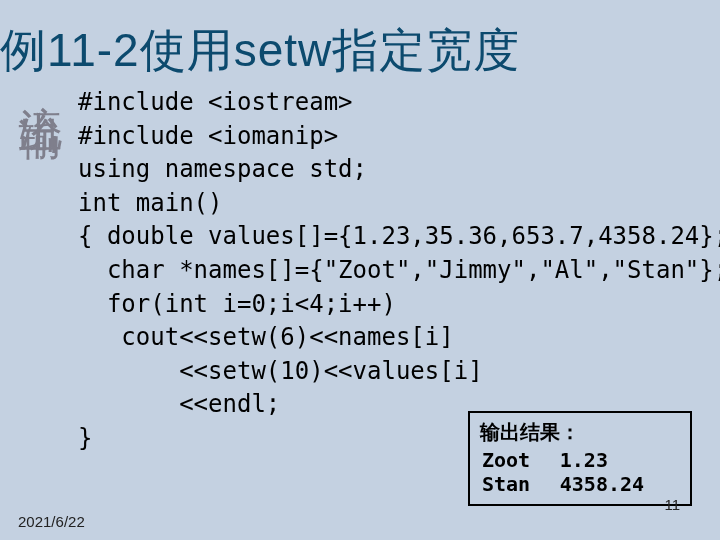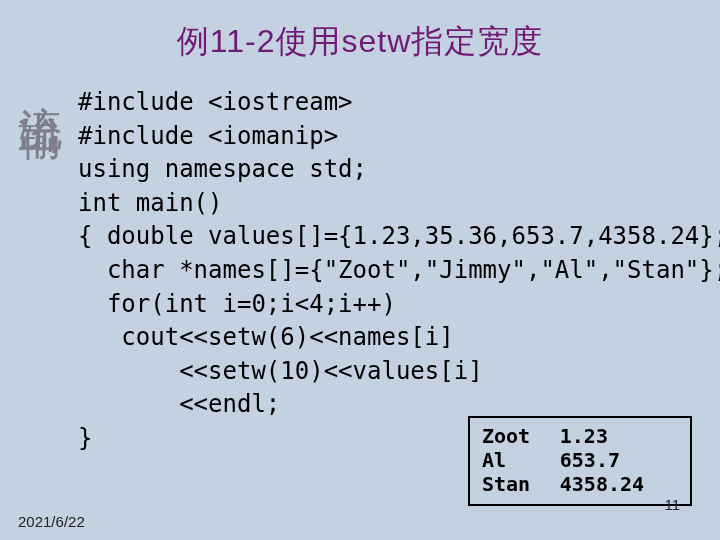--- a/index.html
+++ b/index.html
@@ -3,24 +3,24 @@
 <meta charset="utf-8">
 <style>
   * { margin: 0; padding: 0; box-sizing: border-box; }
   html, body { width: 720px; height: 540px; overflow: hidden; }
   body {
     background: #c4d1e1;
     font-family: "SimSun", "宋体", serif;
     position: relative;
   }
   .title {
-    text-align: center;
-    font-size: 32px;
+    text-align: left;
+    font-size: 46px;
     font-family: "SimHei", "Arial", sans-serif;
-    color: #701a75;
+    color: #0c4a6e;
     padding-top: 20px;
     padding-bottom: 10px;
     letter-spacing: 1px;
   }
   .vlabel {
     position: absolute;
     left: 18px;
     top: 82px;
     color: #7f7f8c;
     font-size: 44px;
@@ -86,29 +86,26 @@
 int main()
 { double values[]={1.23,35.36,653.7,4358.24};
   char *names[]={"Zoot","Jimmy","Al","Stan"};
   for(int i=0;i&lt;4;i++)
    cout&lt;&lt;setw(6)&lt;&lt;names[i]
        &lt;&lt;setw(10)&lt;&lt;values[i]
        &lt;&lt;endl;
 }</pre>
 
 <div class="outbox">
+  <div class="hdr">输出结果：</div>
   <table>
     <tbody>
         <tr>
       <td class="n">Zoot</td>
       <td class="v">1.23</td>
-    </tr>
-    <tr>
-      <td class="n">Al</td>
-      <td class="v">653.7</td>
     </tr>
     <tr>
       <td class="n">Stan</td>
       <td class="v">4358.24</td>
     </tr>
   </tbody>
     </table>
 </div>
 
 <div class="footer-date">2021/6/22</div>

